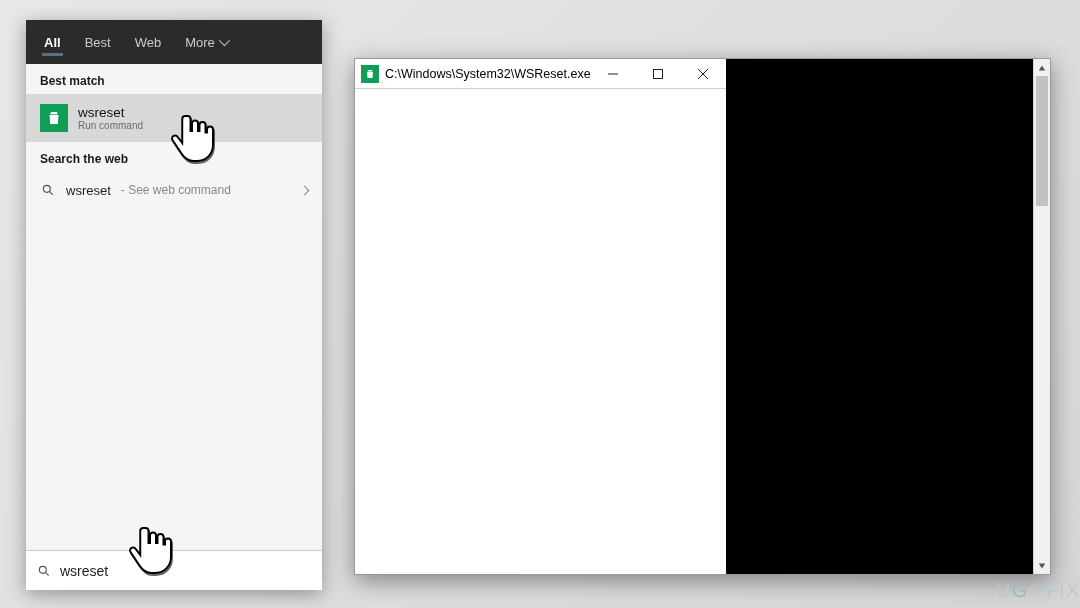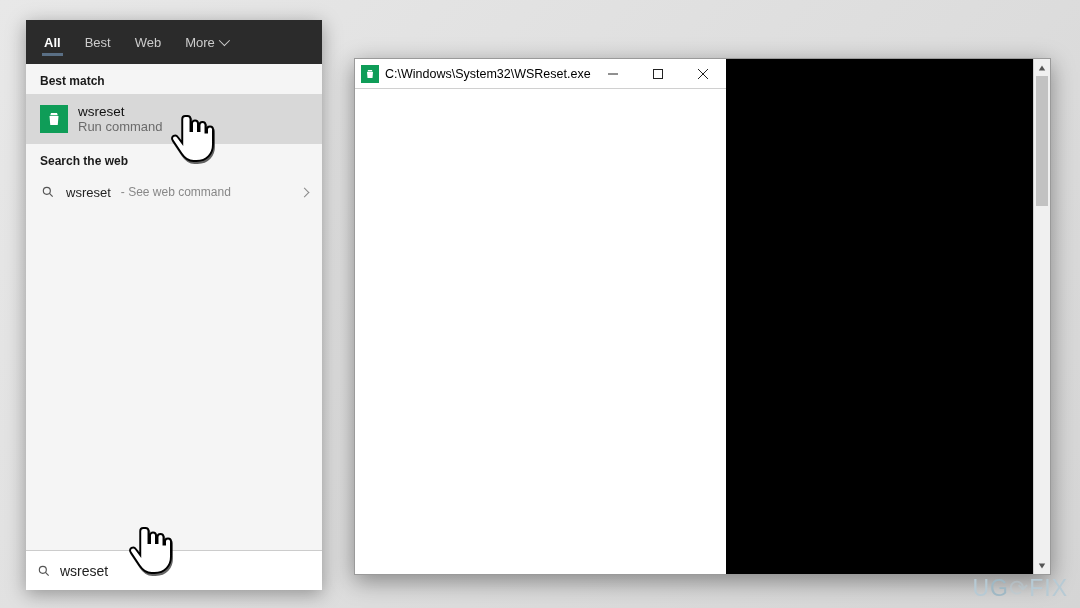--- a/index.html
+++ b/index.html
@@ -77,21 +77,21 @@
       width: 28px; height: 28px;
       background: #0f9d58;
       display: flex;
       align-items: center;
       justify-content: center;
       flex-shrink: 0;
     }
     .store-icon svg { width: 18px; height: 18px; }
     .bm-text { display: flex; flex-direction: column; }
     .bm-title { font-size: 13.5px; color: #111; }
-    .bm-sub { font-size: 13px; color: #6b6b6b; }
+    .bm-sub { font-size: 10px; color: #6b6b6b; }
 
     .web-row {
       display: flex;
       align-items: center;
       padding: 10px 14px;
       gap: 10px;
       background: #f5f5f5;
       cursor: pointer;
     }
     .search-glyph {
@@ -208,23 +208,23 @@
       position: absolute;
       pointer-events: none;
       filter: drop-shadow(1px 2px 0 rgba(0,0,0,0.6));
     }
     .hand1 { left: 166px; top: 110px; width: 52px; height: 60px; }
     .hand2 { left: 124px; top: 522px; width: 52px; height: 60px; }
 
     
     .watermark {
       position: absolute;
-      right: 12px;
+      right: 0;
       bottom: 6px;
-      font-size: 23px;
+      font-size: 20px;
       color: #b7cad4;
       letter-spacing: 1px;
       font-weight: 300;
     }
     .watermark b { color: #9fb8c4; font-weight: 400; }
   </style>
 </head>
 <body>
 
 <div class="search-panel">

